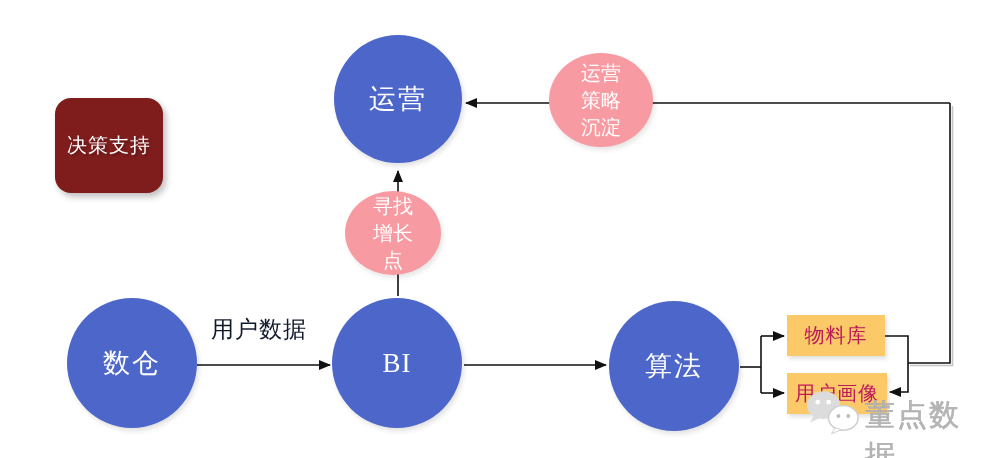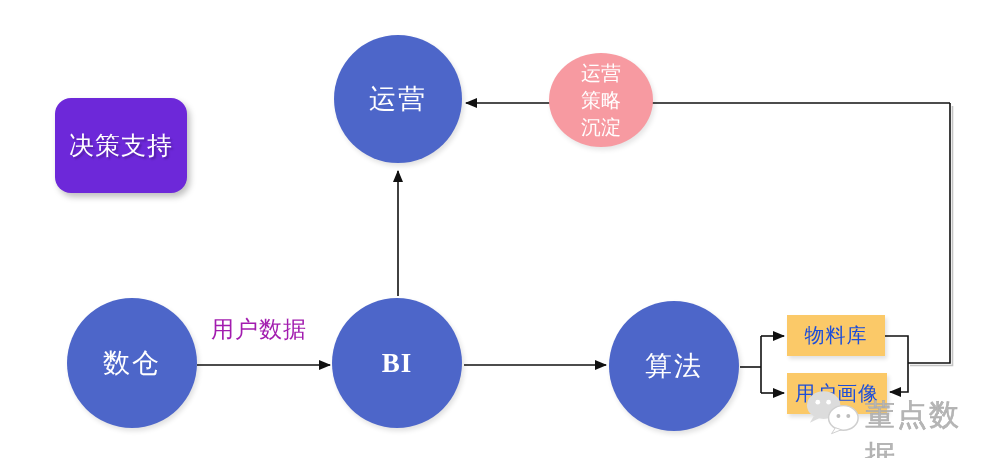--- a/index.html
+++ b/index.html
@@ -14,57 +14,57 @@
   
   .node{
     position:absolute;z-index:2;border-radius:50%;
     background:#4d66c9;color:#ffffff;
     display:flex;align-items:center;justify-content:center;
     font-size:27px;letter-spacing:2px;
     box-shadow:2px 3px 5px rgba(0,0,0,0.12);
   }
   .node-yunying{left:334px;top:35px;width:128px;height:128px;}
   .node-shucang{left:67px;top:298px;width:130px;height:130px;justify-content:center;}
-  .node-bi{left:332px;top:298px;width:130px;height:130px;letter-spacing:1px;font-weight:bold;}
+  .node-bi{left:332px;top:298px;width:130px;height:130px;letter-spacing:1px;}
   .node-suanfa{left:609px;top:301px;width:130px;height:130px;font-family:Liberation Serif, serif;}
 
   
   .decision-box{
-    position:absolute;z-index:2;left:55px;top:98px;width:132px;height:95px;
-    background:#6d28d9;border-radius:16px;
+    position:absolute;z-index:2;left:55px;top:98px;width:108px;height:95px;
+    background:#7f1d1d;border-radius:16px;
     display:flex;align-items:center;justify-content:center;
-    color:#ffffff;font-size:25px;letter-spacing:1px;
+    color:#ffffff;font-size:20px;letter-spacing:1px;
     box-shadow:3px 4px 6px rgba(0,0,0,0.25);
     text-shadow:2px 2px 2px rgba(0,0,0,0.25);
   }
 
   
   .bubble{
     position:absolute;z-index:2;border-radius:50%;
     background:#f79aa1;color:#ffffff;
     display:flex;flex-direction:column;align-items:center;justify-content:center;
     font-size:20px;line-height:27px;text-align:center;
     box-shadow:2px 3px 5px rgba(0,0,0,0.10);
   }
   .bubble-growth{left:345px;top:191px;width:96px;height:84px;}
   .bubble-strategy{left:549px;top:53px;width:104px;height:94px;}
 
   
   .store{
-    position:absolute;z-index:2;background:#fbc968;color:#1d4ed8;
+    position:absolute;z-index:2;background:#fbc968;color:#be185d;
     display:flex;align-items:center;justify-content:center;
     font-size:20px;letter-spacing:1px;
     box-shadow:2px 3px 4px rgba(0,0,0,0.12);
   }
   .store-material{left:787px;top:315px;width:98px;height:41px;}
   .store-profile{left:787px;top:373px;width:100px;height:41px;}
 
   
   .edge-label{
-    position:absolute;z-index:3;color:#a21caf;font-size:23px;
+    position:absolute;z-index:3;color:#0f172a;font-size:23px;
     width:140px;text-align:center;letter-spacing:1px;
   }
   .label-userdata{left:189px;top:314px;}
   .label-feature{left:467px;top:314px;}
 
   
   .watermark{position:absolute;z-index:4;left:804px;top:390px;display:flex;align-items:flex-start;}
   .watermark-text{
     color:#b6b6b6;font-size:30px;letter-spacing:2px;margin-left:4px;margin-top:5px;
     -webkit-text-stroke:0.5px #a8a8a8;
@@ -111,20 +111,25 @@
   <div class="node node-shucang">
     <span>数仓</span>
   </div>
   <div class="node node-bi">
     <span>BI</span>
   </div>
   <div class="node node-suanfa">
     <span>算法</span>
   </div>
 
+  <div class="bubble bubble-growth">
+    <span>寻找</span>
+    <span>增长</span>
+    <span>点</span>
+  </div>
   <div class="bubble bubble-strategy">
     <span>运营</span>
     <span>策略</span>
     <span>沉淀</span>
   </div>
 
   <div class="store store-material">
     <span>物料库</span>
   </div>
   <div class="store store-profile">

